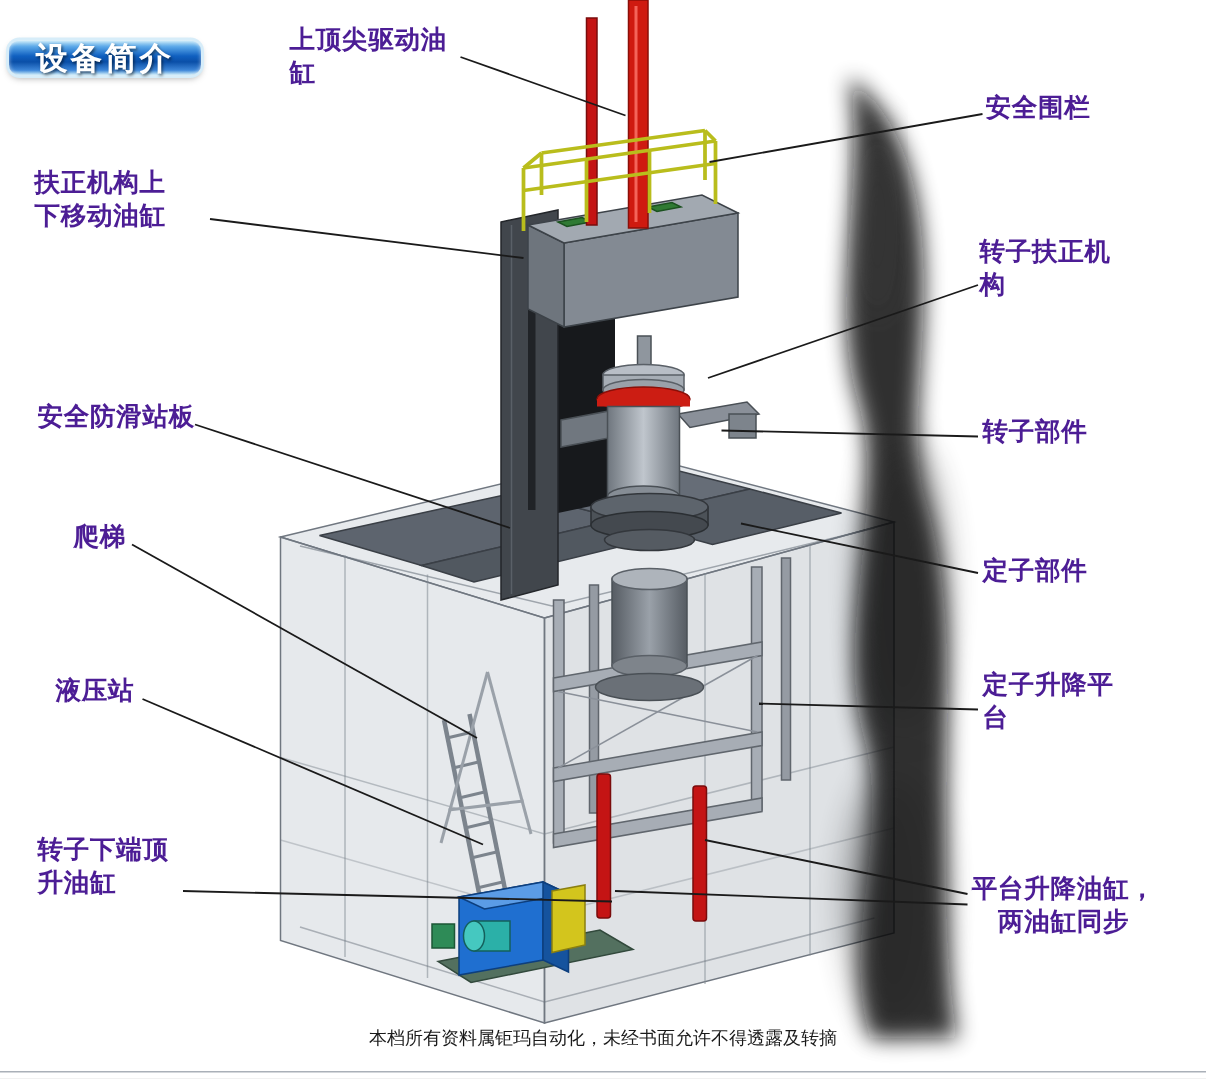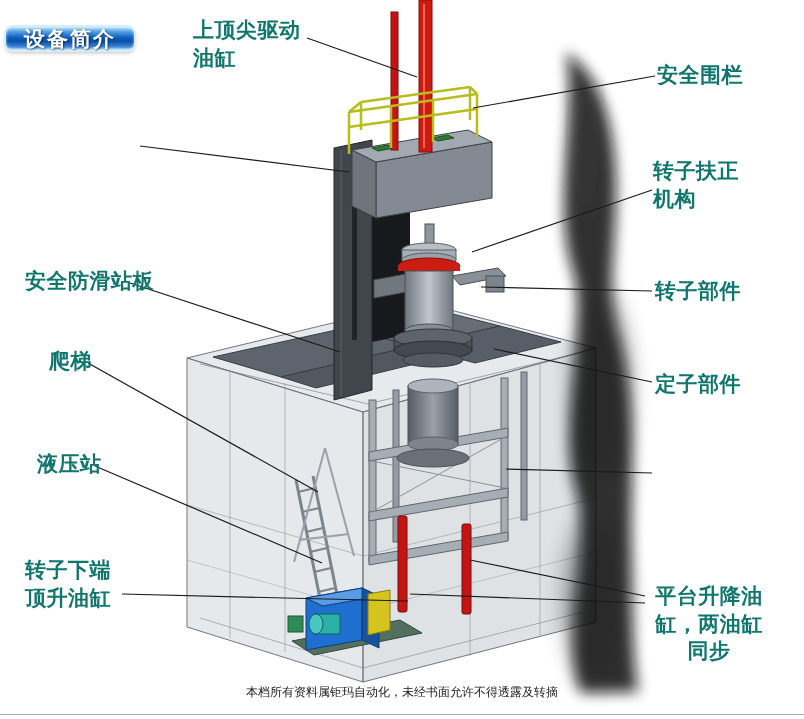--- a/index.html
+++ b/index.html
@@ -10,21 +10,21 @@
   .stage svg{position:absolute;left:0;top:0;}
   .badge{
     position:absolute;left:6px;top:27px;width:128px;height:23px;border-radius:7px;
     background:linear-gradient(180deg,#bfe6f8 0%,#5aa7e8 18%,#1060c0 45%,#0a4fa8 62%,#3d86d8 86%,#bfe6f8 100%);
     box-shadow:0 0 0 2px #d7edf9, 0 2px 5px rgba(0,0,0,0.35), inset 0 0 3px rgba(255,255,255,0.6);
     display:flex;align-items:center;justify-content:center;
     color:#fff;font-size:21px;font-weight:bold;letter-spacing:2px;
     text-shadow:1px 1px 2px rgba(0,0,0,0.5);
   }
   .lbl{
-    position:absolute;color:#0f766e;font-size:21px;font-weight:600;
+    position:absolute;color:#4c1d95;font-size:17px;font-weight:600;
     line-height:1.32;letter-spacing:0.5px;
   }
   .nowrap{white-space:nowrap;}
   .footer{
     position:absolute;left:0;right:0;top:684px;text-align:center;
     font-size:12px;color:#1a1a1a;font-family:"Liberation Serif",serif;
   }
   .bottom-line{
     position:absolute;left:0;right:0;top:714px;height:1px;background:#aab0b8;
   }
@@ -209,33 +209,35 @@
   </svg>
 
   <div class="badge">
     <span>设备简介</span>
   </div>
 
   <div class="lbl" style="left:193px;top:16px;width:112px;">上顶尖驱动油缸</div>
 
   <div class="lbl nowrap" style="left:657px;top:61px;">安全围栏</div>
 
+  <div class="lbl" style="left:23px;top:111px;width:88px;">扶正机构上下移动油缸</div>
 
   <div class="lbl nowrap" style="left:25px;top:267px;">安全防滑站板</div>
 
   <div class="lbl" style="left:653px;top:157px;width:88px;">转子扶正机构</div>
 
   <div class="lbl nowrap" style="left:655px;top:277px;">转子部件</div>
 
   <div class="lbl nowrap" style="left:49px;top:347px;">爬梯</div>
 
   <div class="lbl nowrap" style="left:655px;top:370px;">定子部件</div>
 
   <div class="lbl nowrap" style="left:37px;top:450px;">液压站</div>
 
+  <div class="lbl" style="left:655px;top:446px;width:88px;">定子升降平台</div>
 
   <div class="lbl" style="left:25px;top:556px;width:88px;">转子下端顶升油缸</div>
 
   <div class="lbl" style="left:647px;top:582px;width:124px;text-align:center;">平台升降油缸，两油缸同步</div>
 
   <div class="footer">本档所有资料属钜玛自动化，未经书面允许不得透露及转摘</div>
   <div class="bottom-line"></div>
 
 </div>
 

